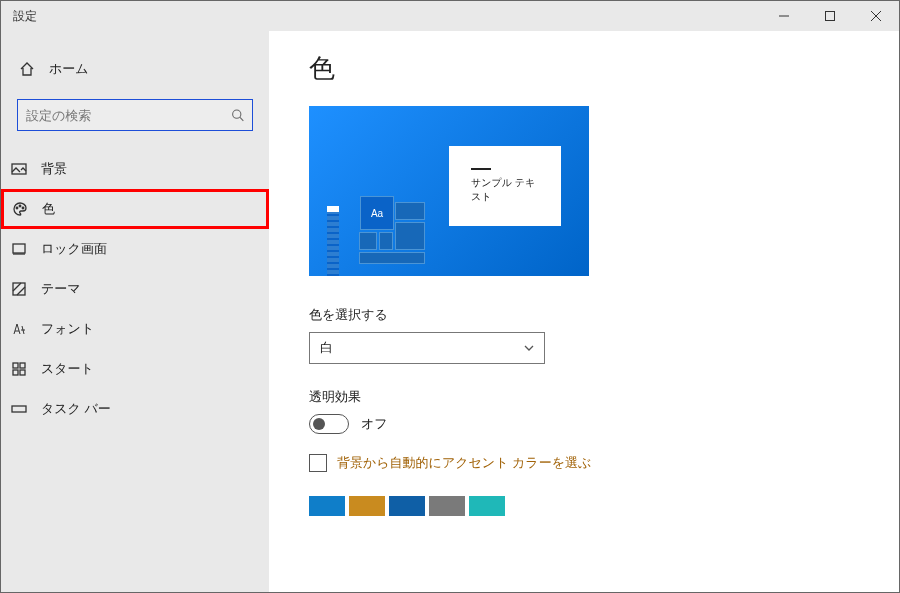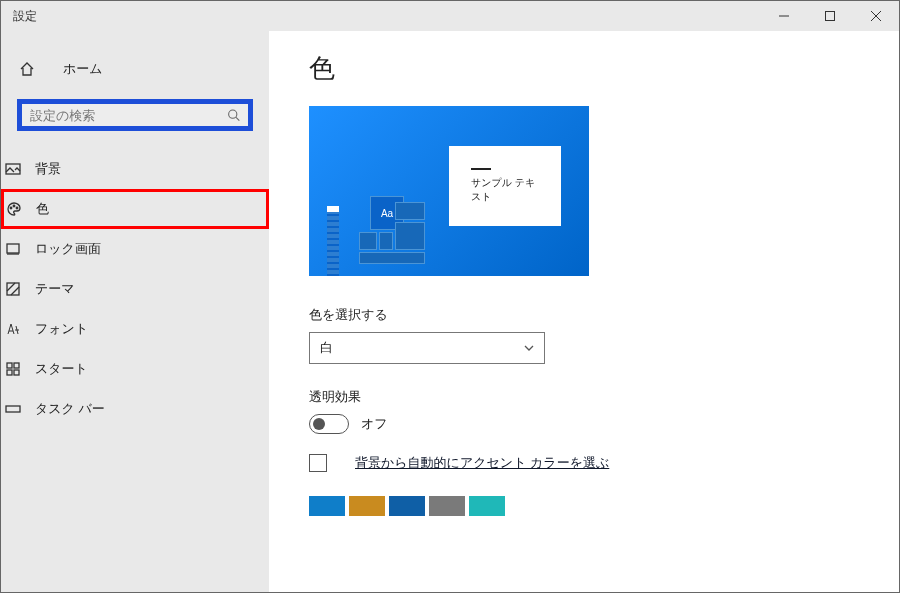--- a/index.html
+++ b/index.html
@@ -3,54 +3,54 @@
 <meta charset="utf-8">
 <style>
 * { margin: 0; padding: 0; box-sizing: border-box; font-family: "Yu Gothic UI", "Segoe UI", Meiryo, sans-serif; }
 body { width: 900px; height: 593px; overflow: hidden; background: #fff; border: 1px solid #666; }
 .titlebar { height: 30px; display: flex; align-items: center; padding-left: 12px; font-size: 12px; color: #333; position: relative; background: #e9e9e9; }
 .win-controls { position: absolute; right: 0; top: 0; display: flex; }
 .win-btn { width: 46px; height: 30px; display: flex; align-items: center; justify-content: center; }
 .win-btn svg { width: 10px; height: 10px; stroke: #333; fill: none; }
 .app { display: flex; height: calc(100% - 30px); }
 .sidebar { width: 268px; background: #e9e9e9; padding-top: 18px; }
-.home-row { display: flex; align-items: center; height: 40px; padding-left: 18px; gap: 28px; font-size: 13px; color: #222; }
+.home-row { display: flex; align-items: center; height: 40px; padding-left: 18px; gap: 14px; font-size: 13px; color: #222; }
 .home-row svg { width: 16px; height: 16px; stroke: #333; fill: none; stroke-width: 1.3; }
-.searchbox { margin: 10px 16px 18px 16px; height: 32px; border: 5px solid #1d4ed8; background: #ededed; display: flex; align-items: center; padding: 0 8px; justify-content: space-between; }
+.searchbox { margin: 10px 16px 18px 16px; height: 32px; border: 1px solid #1d4ed8; background: #ededed; display: flex; align-items: center; padding: 0 8px; justify-content: space-between; }
 .searchbox input { border: none; background: transparent; outline: none; font-size: 13px; color: #555; width: 100%; }
 .searchbox svg { width: 14px; height: 14px; stroke: #666; fill: none; stroke-width: 1.3; }
 .section-label { padding: 0 18px 16px 18px; font-size: 13px; font-weight: bold; color: #222; }
 .nav { display: flex; flex-direction: column; }
-.nav-item { display: flex; align-items: center; height: 40px; padding-left: 2px; gap: 14px; font-size: 13px; color: #222; border: 2px solid transparent; }
+.nav-item { display: flex; align-items: center; height: 40px; padding-left: 8px; gap: 14px; font-size: 13px; color: #222; border: 2px solid transparent; }
 .nav-item.highlighted { border: 3px solid #f00; }
 .nav-item svg { width: 16px; height: 16px; stroke: #333; fill: none; stroke-width: 1.3; }
 .main { flex: 1; background: #fff; padding: 20px 40px 0 40px; overflow: hidden; }
 .page-title { font-size: 26px; font-weight: 400; color: #222; margin-bottom: 20px; }
 .preview { width: 280px; height: 170px; background: linear-gradient(135deg, #1e90ff 0%, #0064c8 100%); position: relative; margin-bottom: 30px; }
 .preview-win { position: absolute; top: 40px; right: 28px; width: 112px; height: 80px; background: #fff; padding: 22px; font-size: 10px; color: #222; }
 .preview-win::before { content: ""; display: block; width: 20px; height: 2px; background: #222; margin-bottom: 6px; }
 .preview-taskbar { position: absolute; bottom: 0; left: 18px; right: 140px; height: 80px; display: flex; gap: 4px; align-items: flex-end; }
 .tb-col { width: 12px; height: 70px; background: repeating-linear-gradient(0deg, #0a63c8 0 2px, #2d7ed1 2px 6px); border-top: 6px solid #fff; }
 .tb-tiles { position: absolute; bottom: 0; left: 50px; width: 70px; height: 80px; }
 .tile { position: absolute; background: #1768b8; border: 1px solid #4b95d6; }
-.tile.aa { left: 11px; top: 0; width: 34px; height: 34px; background: #0a63c8; display:flex; align-items:center; justify-content:center; color:#fff; font-size:10px; }
+.tile.aa { left: 1px; top: 0; width: 34px; height: 34px; background: #0a63c8; display:flex; align-items:center; justify-content:center; color:#fff; font-size:10px; }
 .tile.t2 { left: 36px; top: 6px; width: 30px; height: 18px; }
 .tile.t3 { left: 0; top: 36px; width: 18px; height: 18px; }
 .tile.t4 { left: 20px; top: 36px; width: 14px; height: 18px; }
 .tile.t5 { left: 36px; top: 26px; width: 30px; height: 28px; }
 .tile.t6 { left: 0; top: 56px; width: 66px; height: 12px; }
 .field-label { font-size: 13px; color: #222; margin-bottom: 8px; }
 .dropdown { width: 236px; height: 32px; border: 1px solid #777; display: flex; align-items: center; justify-content: space-between; padding: 0 10px; font-size: 13px; color: #222; margin-bottom: 24px; }
 .dropdown svg { width: 10px; height: 10px; stroke: #555; fill: none; stroke-width: 1.3; }
 .toggle-row { display: flex; align-items: center; gap: 12px; margin-bottom: 20px; }
 .toggle { width: 40px; height: 20px; border: 1px solid #555; border-radius: 10px; position: relative; }
 .toggle::after { content: ""; position: absolute; left: 3px; top: 3px; width: 12px; height: 12px; background: #555; border-radius: 50%; }
 .toggle-label { font-size: 13px; color: #222; }
 .subhead { font-size: 18px; color: #222; margin-bottom: 20px; }
-.checkbox-row { display: flex; align-items: center; gap: 28px; font-size: 13px; color: #0f172a; margin-bottom: 24px; text-decoration: underline; }
+.checkbox-row { display: flex; align-items: center; gap: 10px; font-size: 13px; color: #a16207; margin-bottom: 24px; }
 .checkbox { width: 18px; height: 18px; border: 1px solid #555; background: #fff; }
 .swatches { display: flex; gap: 4px; }
 .swatch { width: 36px; height: 20px; }
 </style>
 </head>
 <body>
 
 <div class="titlebar">
   <span>設定</span>
   <div class="win-controls">

